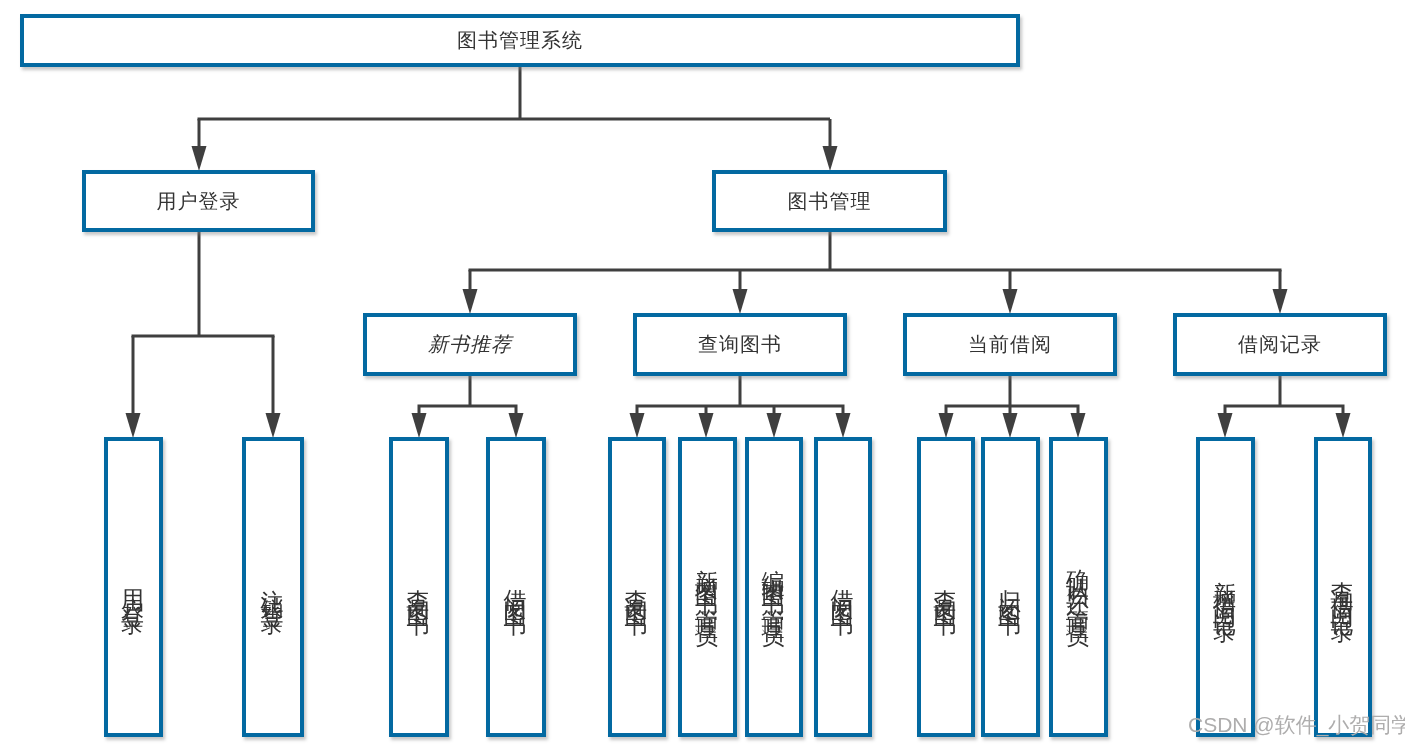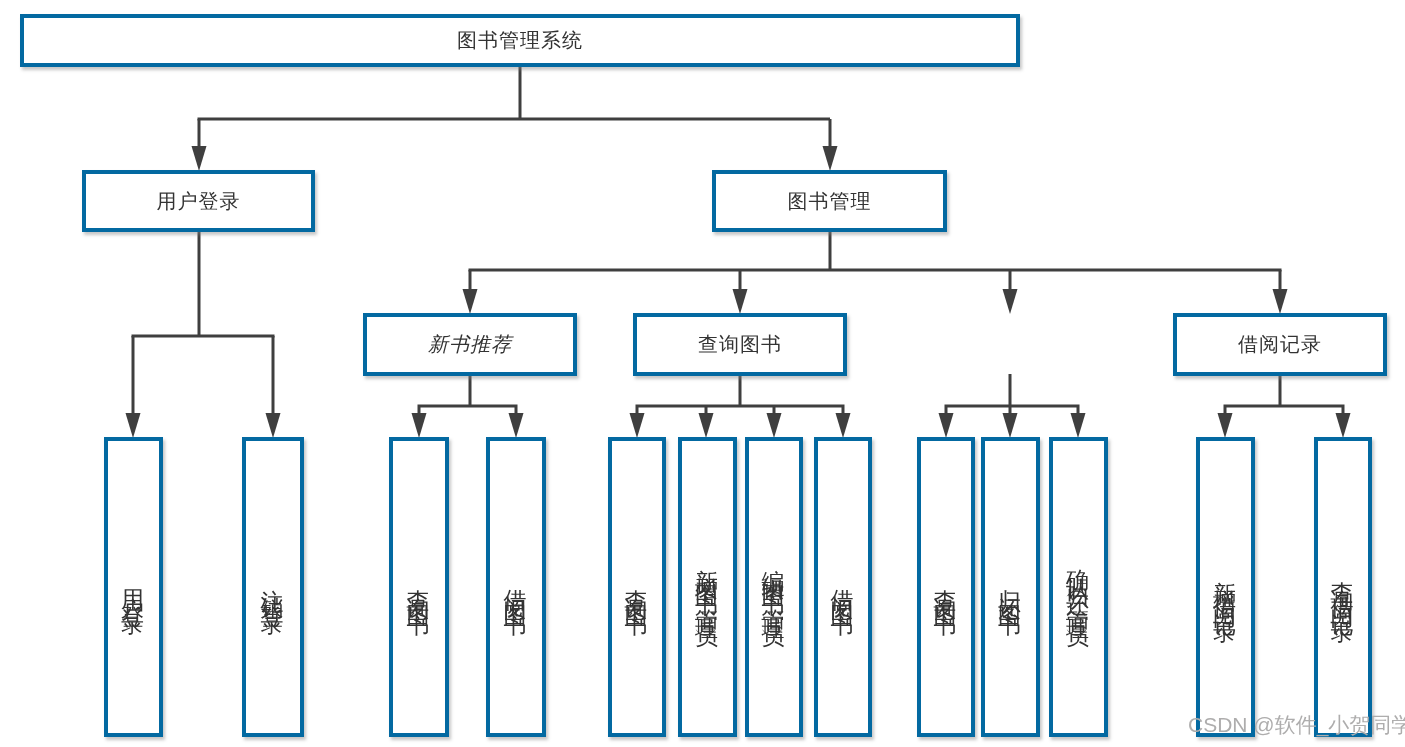--- a/index.html
+++ b/index.html
@@ -110,20 +110,23 @@
   <div class="box" style="left:712px; top:170px; width:235px; height:62px;">
     <span class="h-label">图书管理</span>
   </div>
 
   <div class="box lvl3" style="left:363px;font-style:italic;">
     <span class="h-label">新书推荐</span>
   </div>
   <div class="box lvl3" style="left:633px;">
     <span class="h-label">查询图书</span>
   </div>
+  <div class="box lvl3" style="left:903px;">
+    <span class="h-label">当前借阅</span>
+  </div>
   <div class="box lvl3" style="left:1173px;">
     <span class="h-label">借阅记录</span>
   </div>
 
   <div class="box leaf" style="left:104px; width:59px;">
     <span class="v-label">用户登录</span>
   </div>
   <div class="box leaf" style="left:242px; width:62px;">
     <span class="v-label">注销登录</span>
   </div>

